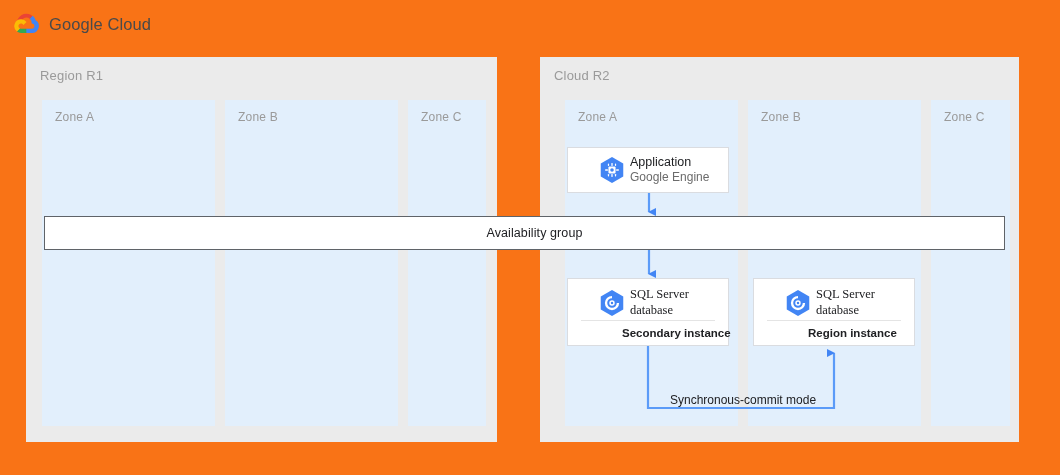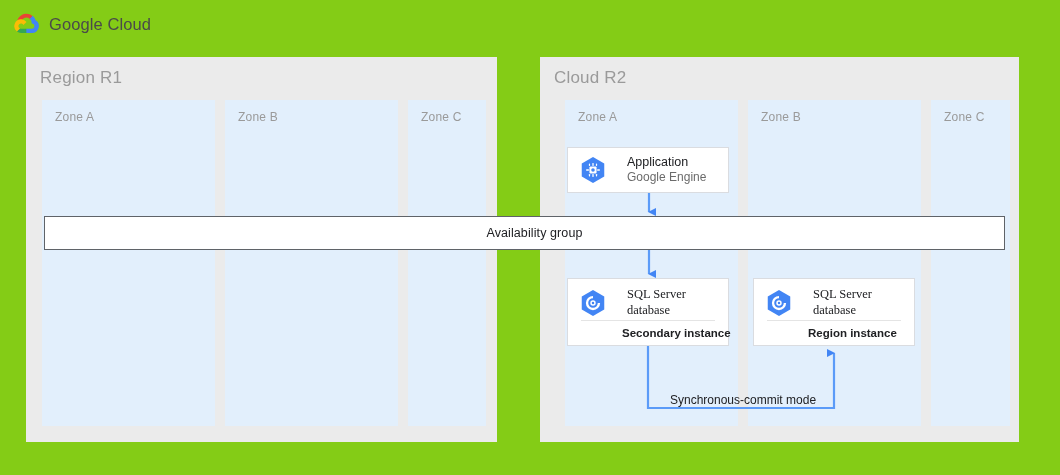--- a/index.html
+++ b/index.html
@@ -14,21 +14,21 @@
   body {
     background: #f5f5f5;
     font-family: "Liberation Sans", sans-serif;
     -webkit-font-smoothing: antialiased;
   }
 
   .canvas {
     position: relative;
     width: 1060px;
     height: 475px;
-    background: #84cc16;
+    background: #f97316;
   }
 
   
   .brand {
     position: absolute;
     left: 14px;
     top: 11px;
     display: flex;
     align-items: center;
     gap: 9px;
@@ -49,21 +49,21 @@
 
   
   .region {
     position: absolute;
     background: #ebebeb;
   }
   .region-label {
     position: absolute;
     left: 14px;
     top: 11px;
-    font-size: 17px;
+    font-size: 13px;
     color: #9a9a9a;
     letter-spacing: 0.2px;
     white-space: nowrap;
   }
 
   
   .zone {
     position: absolute;
     background: #e2effc;
   }
@@ -98,22 +98,22 @@
     position: absolute;
     background: #ffffff;
     border: 1px solid #dadce0;
     display: flex;
     flex-direction: column;
     justify-content: center;
   }
   .card-main {
     display: flex;
     align-items: center;
-    gap: 19px;
-    padding: 0 10px;
+    gap: 3px;
+    padding: 0 29px;
     flex: 1 1 auto;
   }
   .card-icon {
     width: 30px;
     height: 30px;
     flex: 0 0 30px;
     display: block;
   }
   .card-titles {
     display: flex;

